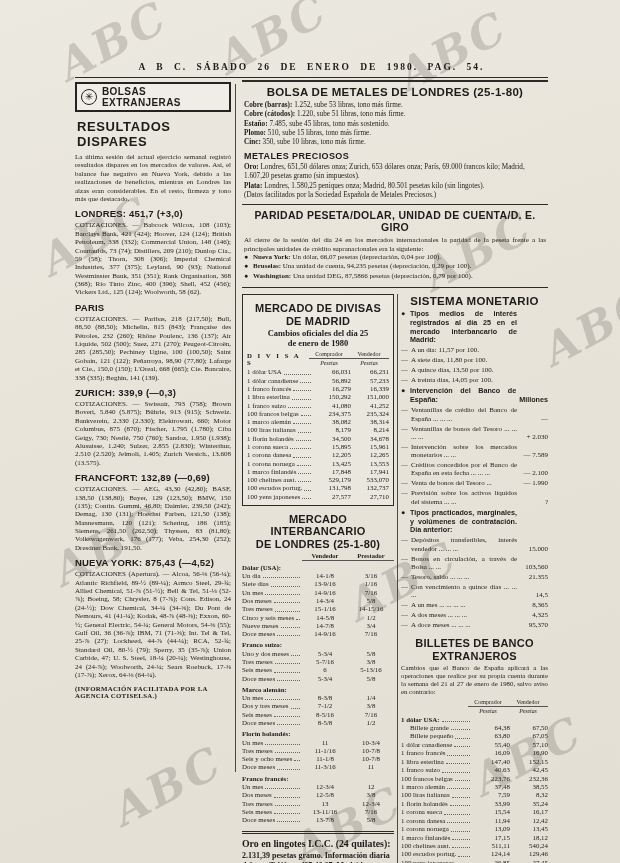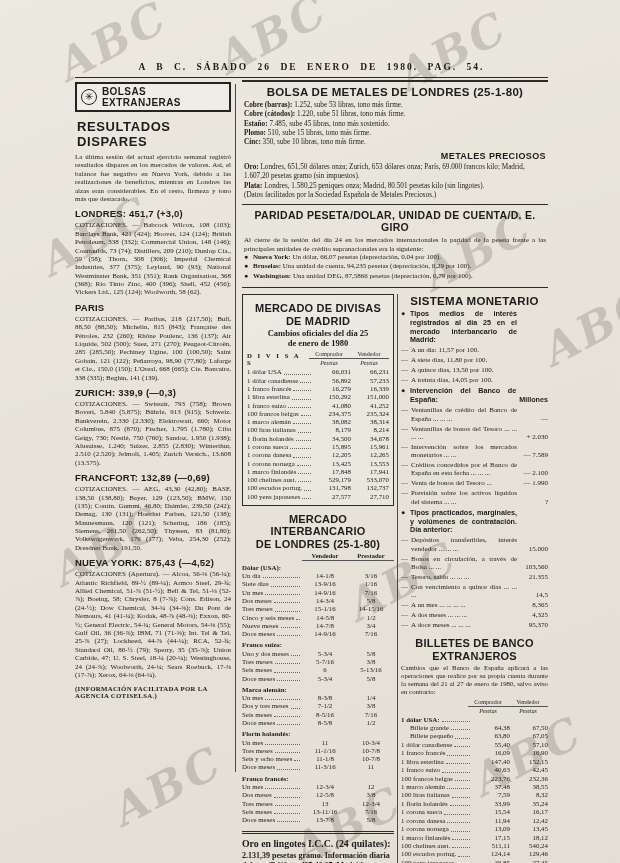--- a/index.html
+++ b/index.html
@@ -29,21 +29,21 @@
   .body{font-size:7px;line-height:1.2;margin:0;}
   .just{text-align:justify;}
   .market{margin-top:5px;}
   .market-title{font-family:"Liberation Sans",sans-serif;font-weight:bold;font-size:9.5px;margin:0 0 2px;letter-spacing:0.2px;}
   .agency{font-size:6.8px;font-weight:bold;letter-spacing:0.3px;margin-top:6px;}
   
   .metales{border-top:2px solid #2c2b28;border-bottom:1px solid #2c2b28;padding:3px 2px 4px;}
   .sec-title{font-family:"Liberation Sans",sans-serif;font-weight:bold;font-size:11.5px;
       text-align:center;letter-spacing:0.3px;margin:1px 0 3px;}
   .sub-title{font-family:"Liberation Sans",sans-serif;font-weight:bold;font-size:9px;
-      text-align:right;letter-spacing:0.4px;margin:3px 0 2px;}
+      text-align:left;letter-spacing:0.4px;margin:3px 0 2px;}
   .metal-line{font-size:7.2px;line-height:1.3;margin:0;}
   
   .paridad{border-bottom:1px solid #2c2b28;padding:3px 2px 6px;}
   .paridad .sec-title{font-size:10.5px;}
   .bullet-line{font-size:7px;line-height:1.35;margin:0;}
   .blt{display:inline-block;width:9px;font-size:7px;}
   
   .twocol{display:flex;margin-top:6px;}
   .sub-left{width:152px;flex:none;}
   .vrule2{width:1px;background:#4a4843;margin:0 3px;flex:none;}

